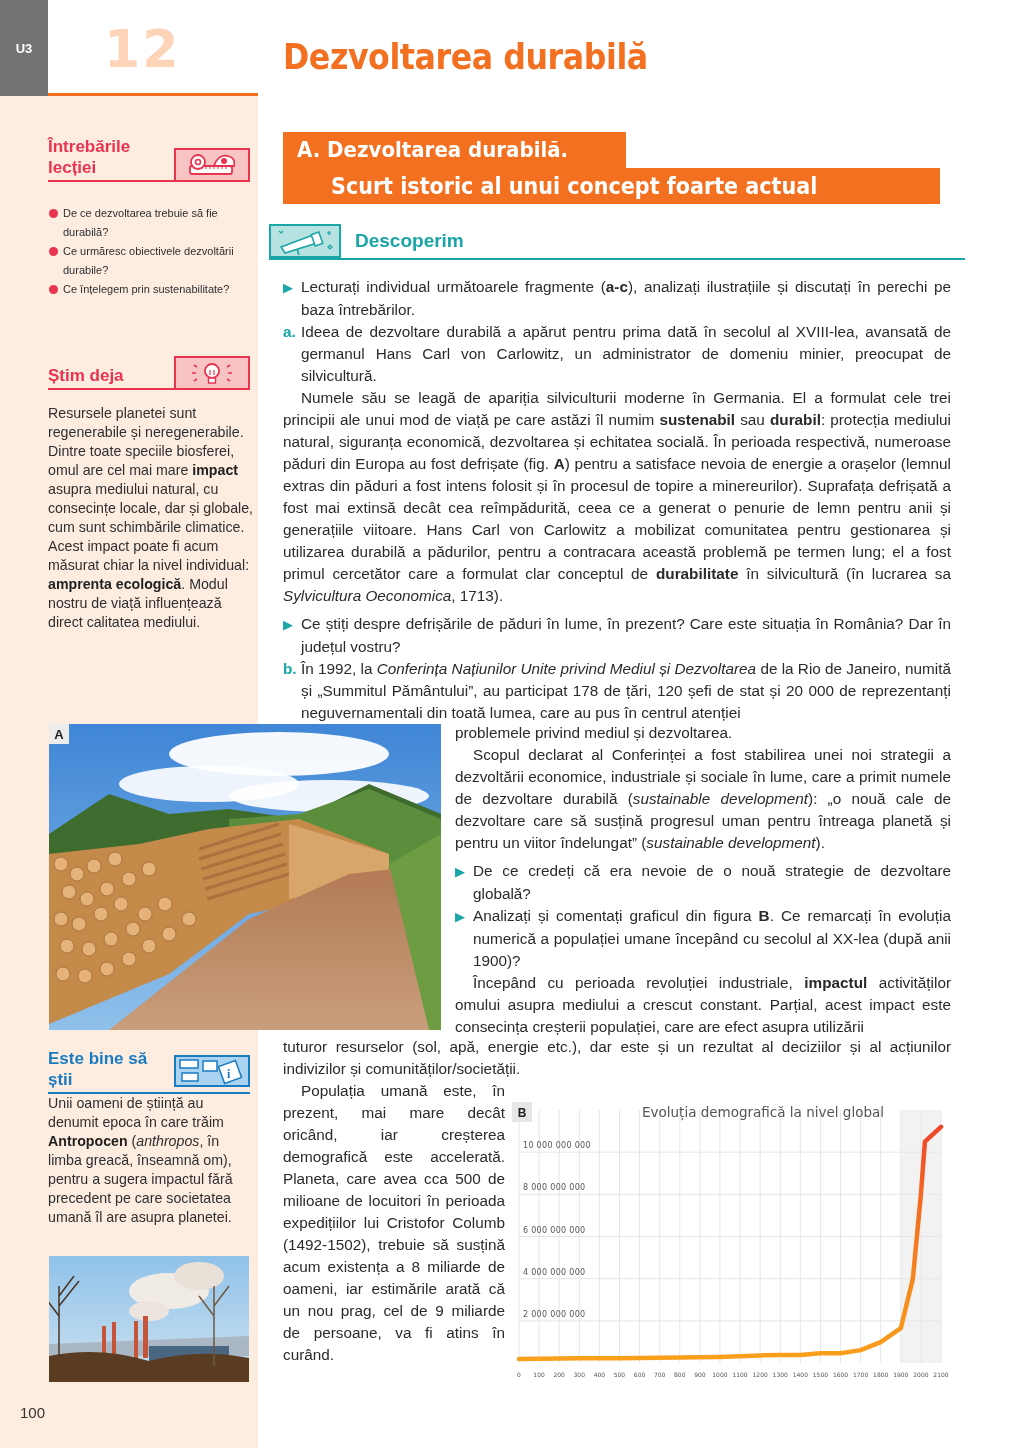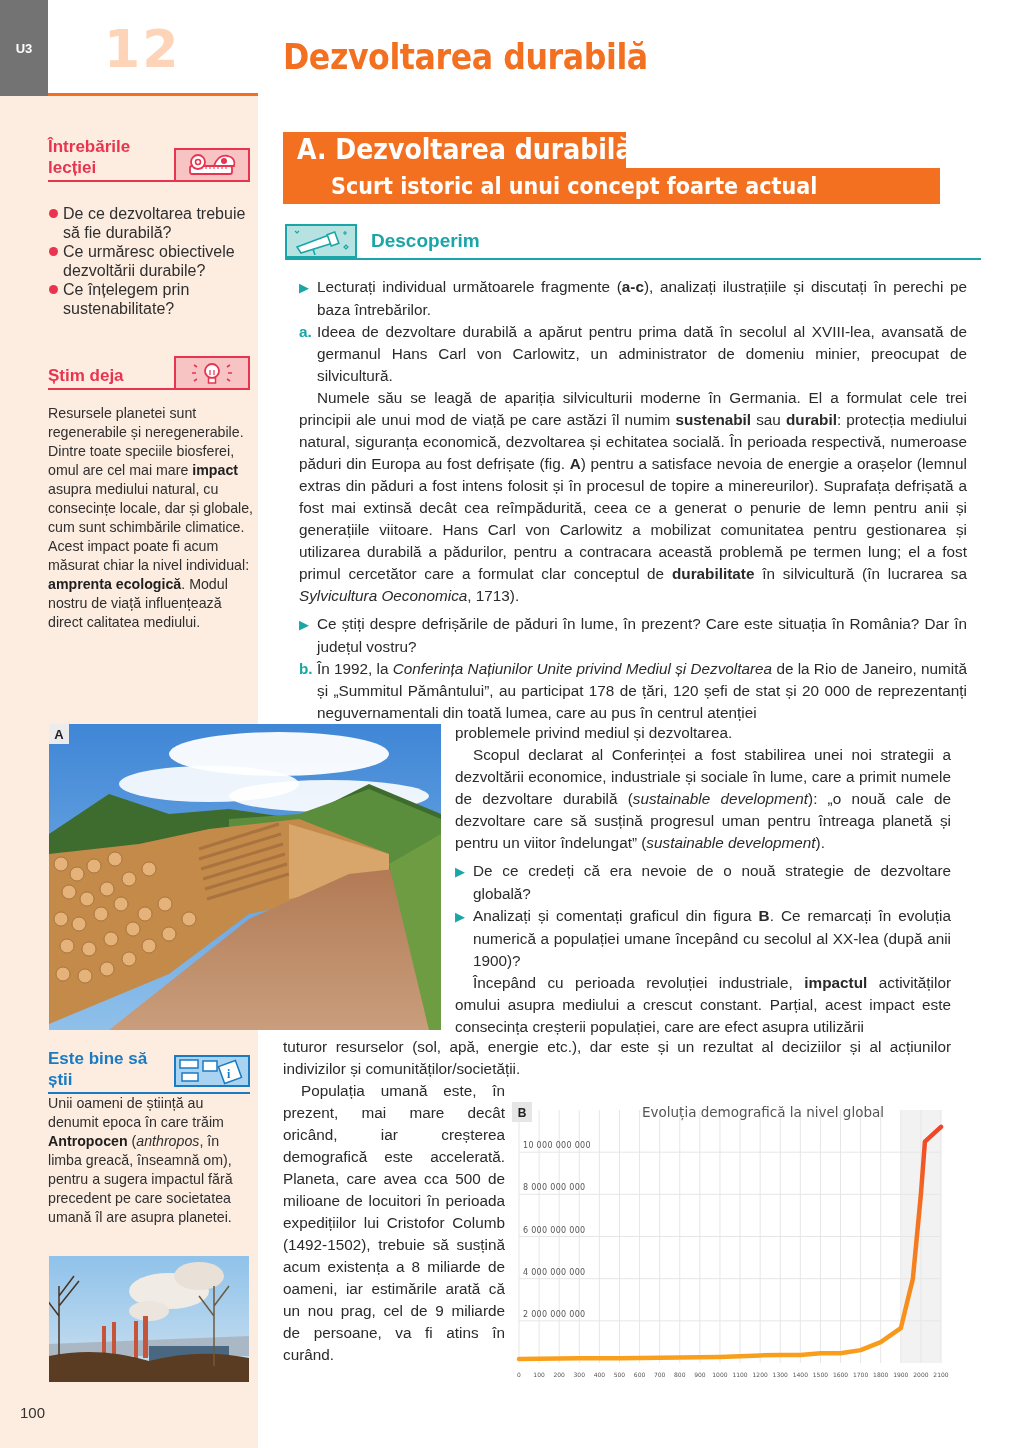--- a/index.html
+++ b/index.html
@@ -9,35 +9,35 @@
   
   .sidebar { position: absolute; left: 0; top: 96px; width: 258px; height: 1352px; background: #fdece0; }
   .unit-tab { position: absolute; left: 0; top: 0; width: 48px; height: 96px; background: #737373; color: #fff; font-weight: bold; font-size: 13px; display: flex; align-items: center; justify-content: center; }
   .lesson-num { position: absolute; left: 104px; top: 6px; font-size: 52px; font-weight: bold; color: #fdd4b8; letter-spacing: 2px; line-height: 86px; font-family: "DejaVu Sans", sans-serif; }
   .header-rule { position: absolute; left: 48px; top: 93px; width: 210px; height: 3px; background: #f37021; }
   .page-title { position: absolute; left: 283px; top: 36px; font-size: 36px; font-weight: bold; color: #f37021; font-family: "DejaVu Sans", sans-serif; letter-spacing: -0.5px; transform: scaleX(0.88); transform-origin: left; }
 
   .side-box-head { position: absolute; left: 48px; display: flex; align-items: flex-end; width: 202px; border-bottom: 2px solid #e8344e; }
   .side-box-head .label { flex: 1; font-weight: bold; font-size: 17px; color: #e8344e; line-height: 21px; padding-bottom: 2px; }
   .side-icon-box { width: 76px; height: 34px; border: 2px solid #e8344e; background: #f8c3c3; display: flex; align-items: center; justify-content: center; margin-bottom: -2px; }
-  .side-list { position: absolute; left: 48px; width: 205px; list-style: none; font-size: 16px; line-height: 19px; color: #2f2f2f; }
+  .side-list { position: absolute; left: 48px; width: 205px; list-style: none; font-size: 11px; line-height: 19px; color: #2f2f2f; }
   .side-list li { position: relative; padding-left: 15px; }
   .side-list li::before { content: ""; position: absolute; left: 1px; top: 5px; width: 9px; height: 9px; border-radius: 50%; background: #e8344e; }
   .side-text { position: absolute; left: 48px; width: 206px; font-size: 14.2px; line-height: 19px; color: #2f2f2f; }
   .side-text b { font-weight: bold; color: #1f1f1f; }
   .blue-head { border-bottom-color: #1a7bc1; align-items: center; }
   .blue-head .label { color: #1a7bc1; }
   .blue-head .side-icon-box { border-color: #1a7bc1; background: #a9d3f0; }
 
   
-  .sec-title-1 { position: absolute; left: 283px; top: 132px; height: 36px; width: 343px; background: #f37021; color: #fff; font-weight: bold; font-size: 28px; padding-left: 14px; line-height: 36px; font-family: "DejaVu Sans", sans-serif; }
+  .sec-title-1 { position: absolute; left: 283px; top: 132px; height: 36px; width: 343px; background: #f37021; color: #fff; font-weight: bold; font-size: 22px; padding-left: 14px; line-height: 36px; font-family: "DejaVu Sans", sans-serif; }
   .sec-title-2 { position: absolute; left: 283px; top: 168px; height: 36px; width: 657px; background: #f37021; color: #fff; font-weight: bold; font-size: 23px; padding-left: 48px; line-height: 36px; font-family: "DejaVu Sans", sans-serif; }
   .sec-title-1 span, .sec-title-2 span { display: inline-block; transform: scaleX(0.9); transform-origin: left; white-space: nowrap; }
 
-  .descoperim { position: absolute; left: 285px; top: 224px; width: 696px; height: 36px; border-bottom: 2px solid #1aa5a7; display: flex; align-items: center; }
+  .descoperim { position: absolute; left: 269px; top: 224px; width: 696px; height: 36px; border-bottom: 2px solid #1aa5a7; display: flex; align-items: center; }
   .desc-icon { width: 72px; height: 34px; border: 2px solid #1aa5a7; background: #b6e2e2; display: flex; align-items: center; justify-content: center; }
   .desc-label { margin-left: 14px; color: #1aa5a7; font-weight: bold; font-size: 19px; }
 
   
   .main-text { position: absolute; font-size: 15.3px; line-height: 22px; color: #2a2a2a; text-align: justify; }
   .main-text p { margin: 0; }
   .hang { padding-left: 18px; text-indent: -18px; }
   .ind { text-indent: 18px; }
   .tri { color: #1aa5a7; font-size: 13px; display: inline-block; width: 18px; text-indent: 0; }
   .letter { color: #1aa5a7; font-weight: bold; display: inline-block; width: 18px; text-indent: 0; }
@@ -211,21 +211,21 @@
     <svg width="64" height="28" viewBox="0 0 64 28">
       <path d="M8 20 L40 8 L44 16 L12 26 Z" fill="#fff" stroke="#1aa5a7" stroke-width="1.6"></path>
       <rect x="40" y="6" width="8" height="12" transform="rotate(-20 44 12)" fill="#fff" stroke="#1aa5a7" stroke-width="1.6"></rect>
       <path d="M24 22 L26 28" stroke="#1aa5a7" stroke-width="1.6"></path>
       <path d="M6 4l2 2l2-2M56 4v4M54 6h4M55 20l2 2l2-2l-2-2z" stroke="#1aa5a7" stroke-width="1.2" fill="none"></path>
     </svg>
   </div>
   <div class="desc-label">Descoperim</div>
 </div>
 
-<div class="main-text" style="left:299px; top:276px; width:668px;">
+<div class="main-text" style="left:283px; top:276px; width:668px;">
   <p class="hang"><span class="tri">▶</span><span>Lecturați individual următoarele fragmente (</span><b>a-c</b><span>), analizați ilustrațiile și discutați în perechi pe baza întrebărilor.</span></p>
   <p class="hang"><span class="letter">a.</span><span>Ideea de dezvoltare durabilă a apărut pentru prima dată în secolul al XVIII-lea, avansată de germanul Hans Carl von Carlowitz, un administrator de domeniu minier, preocupat de silvicultură.</span></p>
   <p class="ind"><span>Numele său se leagă de apariția silviculturii moderne în Germania. El a formulat cele trei principii ale unui mod de viață pe care astăzi îl numim </span><b>sustenabil</b><span> sau </span><b>durabil</b><span>: protecția mediului natural, siguranța economică, dezvoltarea și echitatea socială. În perioada respectivă, numeroase păduri din Europa au fost defrișate (fig. </span><b>A</b><span>) pentru a satisface nevoia de energie a orașelor (lemnul extras din păduri a fost intens folosit și în procesul de topire a minereurilor). Suprafața defrișată a fost mai extinsă decât cea reîmpădurită, ceea ce a generat o penurie de lemn pentru anii și generațiile viitoare. Hans Carl von Carlowitz a mobilizat comunitatea pentru gestionarea și utilizarea durabilă a pădurilor, pentru a contracara această problemă pe termen lung; el a fost primul cercetător care a formulat clar conceptul de </span><b>durabilitate</b><span> în silvicultură (în lucrarea sa </span><i>Sylvicultura Oeconomica</i><span>, 1713).</span></p>
   <p class="hang gap"><span class="tri">▶</span><span>Ce știți despre defrișările de păduri în lume, în prezent? Care este situația în România? Dar în județul vostru?</span></p>
   <p class="hang"><span class="letter">b.</span><span>În 1992, la </span><i>Conferința Națiunilor Unite privind Mediul și Dezvoltarea</i><span> de la Rio de Janeiro, numită și „Summitul Pământului”, au participat 178 de țări, 120 șefi de stat și 20 000 de reprezentanți neguvernamentali din toată lumea, care au pus în centrul atenției</span></p>
 </div>
 
 <div class="main-text" style="left:455px; top:722px; width:496px;">
   <p>problemele privind mediul și dezvoltarea.</p>
   <p class="ind"><span>Scopul declarat al Conferinței a fost stabilirea unei noi strategii a dezvoltării economice, industriale și sociale în lume, care a primit numele de dezvoltare durabilă (</span><i>sustainable development</i><span>): „o nouă cale de dezvoltare care să susțină progresul uman pentru întreaga planetă și pentru un viitor îndelungat” (</span><i>sustainable development</i><span>).</span></p>

